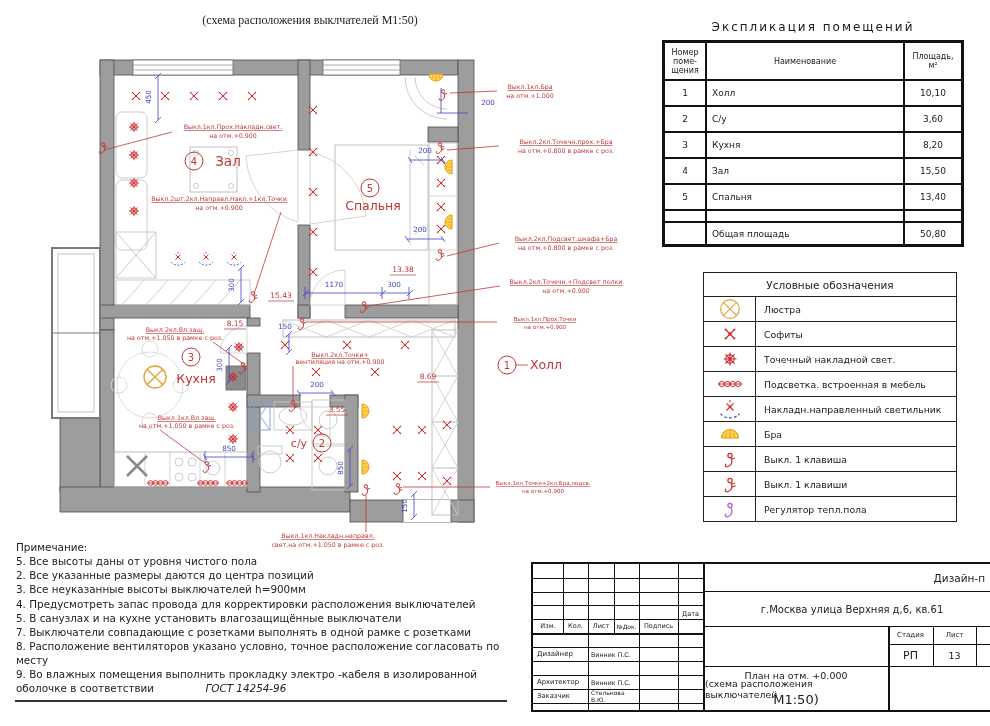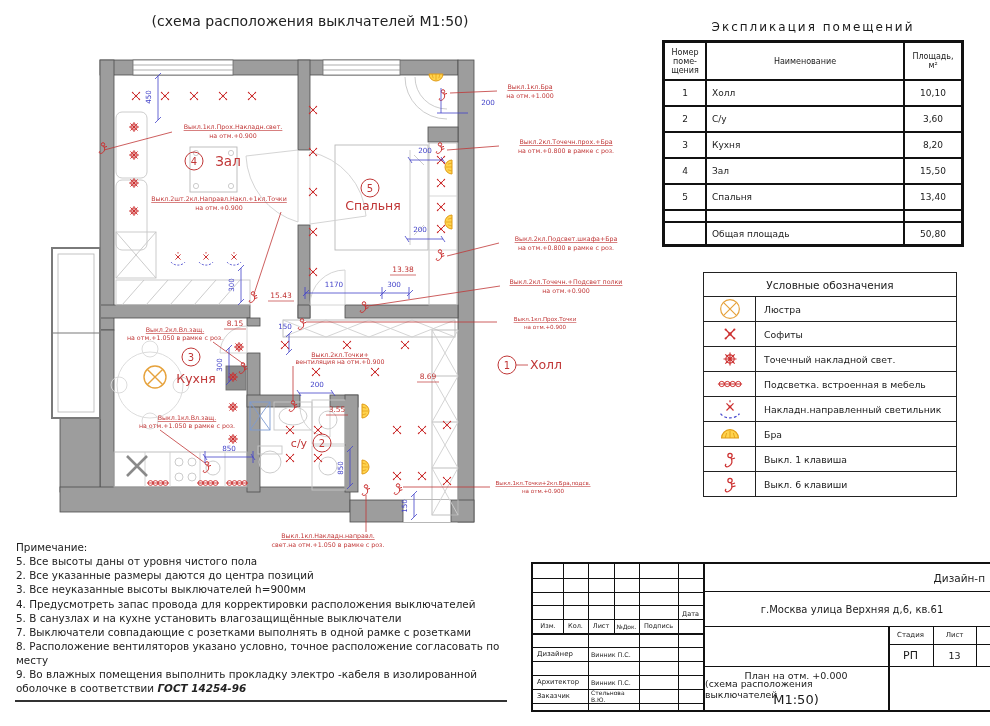--- a/index.html
+++ b/index.html
@@ -1,20 +1,20 @@
 <!DOCTYPE html>
 <html><head>
 <meta charset="utf-8">
 <style>
   html,body{margin:0;padding:0;}
   body{width:990px;height:726px;position:relative;background:#fff;overflow:hidden;
        font-family:"DejaVu Sans",sans-serif;color:#1a1a1a;}
   .abs{position:absolute;}
   
-  .drawing-title{left:128px;top:13px;width:364px;text-align:center;font-size:14px;color:#222;}
+  .drawing-title{left:128px;top:13px;width:364px;text-align:center;font-size:12px;color:#222;font-family:Liberation Serif, serif;}
   
   .explication{left:662px;top:20px;width:302px;}
   .explication .etitle{text-align:center;font-size:12px;letter-spacing:2px;margin-bottom:6px;}
   .etable{border:2px solid #111;}
   .erow{display:grid;grid-template-columns:42px 1fr 58px;}
   .ecell{border:1px solid #111;display:flex;align-items:center;justify-content:center;
          font-size:9px;white-space:pre-line;text-align:center;min-height:24px;}
   .ecell.name{justify-content:flex-start;padding-left:5px;text-align:left;}
   .ehead .ecell{min-height:36px;font-size:8px;}
   .eempty .ecell{min-height:10px;}
@@ -22,21 +22,21 @@
   
   .legend{left:703px;top:272px;width:252px;border:1.5px solid #222;}
   .lg-title{border-bottom:1px solid #222;height:23px;display:flex;align-items:center;
             justify-content:center;font-size:10.5px;}
   .lg-row{display:grid;grid-template-columns:52px 1fr;height:24px;border-bottom:1px solid #222;}
   .lg-row:last-child{border-bottom:none;}
   .lg-icon{border-right:1px solid #222;display:flex;align-items:center;justify-content:center;}
   .lg-label{display:flex;align-items:center;font-size:9.3px;padding-left:8px;}
   
   .notes{left:16px;top:540px;width:502px;font-size:10.4px;line-height:1.36;color:#222;}
-  .notes .gost{font-style:italic;font-weight:bold;}
+  .notes .gost{font-style:italic;font-weight:normal;margin-left:48px;}
   .bottom-rule{left:15px;top:700px;width:492px;border-top:2px solid #333;height:0;}
   
   .ttb{left:531px;top:562px;width:470px;height:150px;border:2px solid #111;box-sizing:border-box;}
   .ttb .ln{position:absolute;background:#111;}
   .ttb .h{height:1px;}
   .ttb .v{width:1px;}
   .ttb .txt{position:absolute;font-size:7px;display:flex;align-items:center;justify-content:center;}
   .ttb .left-al{justify-content:flex-start;}
 </style>
 </head>
@@ -469,21 +469,29 @@
         </svg>
       </div>
     <div class="lg-label">Выкл. 1 клавиша</div>
   </div>
   <div class="lg-row">
     <div class="lg-icon">
         <svg width="20" height="22" viewBox="-10 -12 20 22">
           <use href="#sw2" transform="scale(1.25)"></use>
         </svg>
       </div>
-    <div class="lg-label">Выкл. 6 клавиши</div>
+    <div class="lg-label">Выкл. 1 клавиши</div>
+  </div>
+  <div class="lg-row">
+    <div class="lg-icon">
+        <svg width="20" height="22" viewBox="-10 -12 20 22">
+          <use href="#reg" transform="scale(1.25)"></use>
+        </svg>
+      </div>
+    <div class="lg-label">Регулятор тепл.пола</div>
   </div>
 </div>
 
 <div class="abs notes">
   <div>Примечание:</div>
   <div>5. Все высоты даны от уровня чистого пола</div>
   <div>2. Все указанные размеры даются до центра позиций</div>
   <div>3. Все неуказанные высоты выключателей  h=900мм</div>
   <div>4. Предусмотреть запас провода для корректировки расположения выключателей</div>
   <div>5. В санузлах и на кухне установить влагозащищённые выключатели</div>

